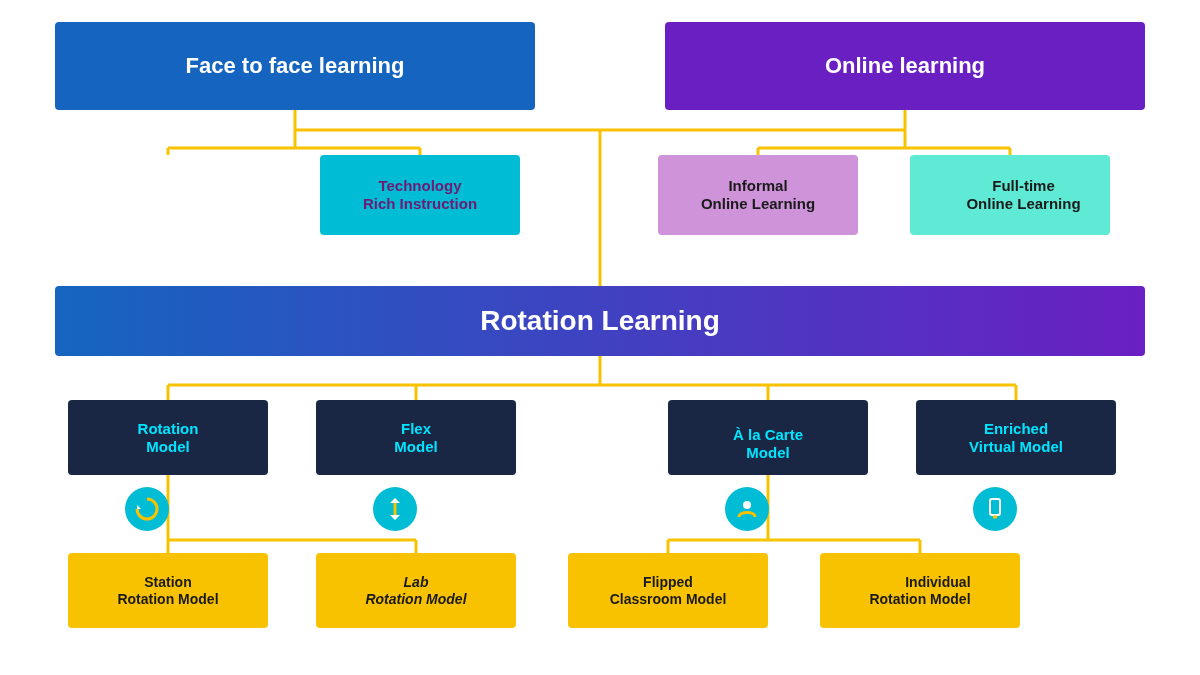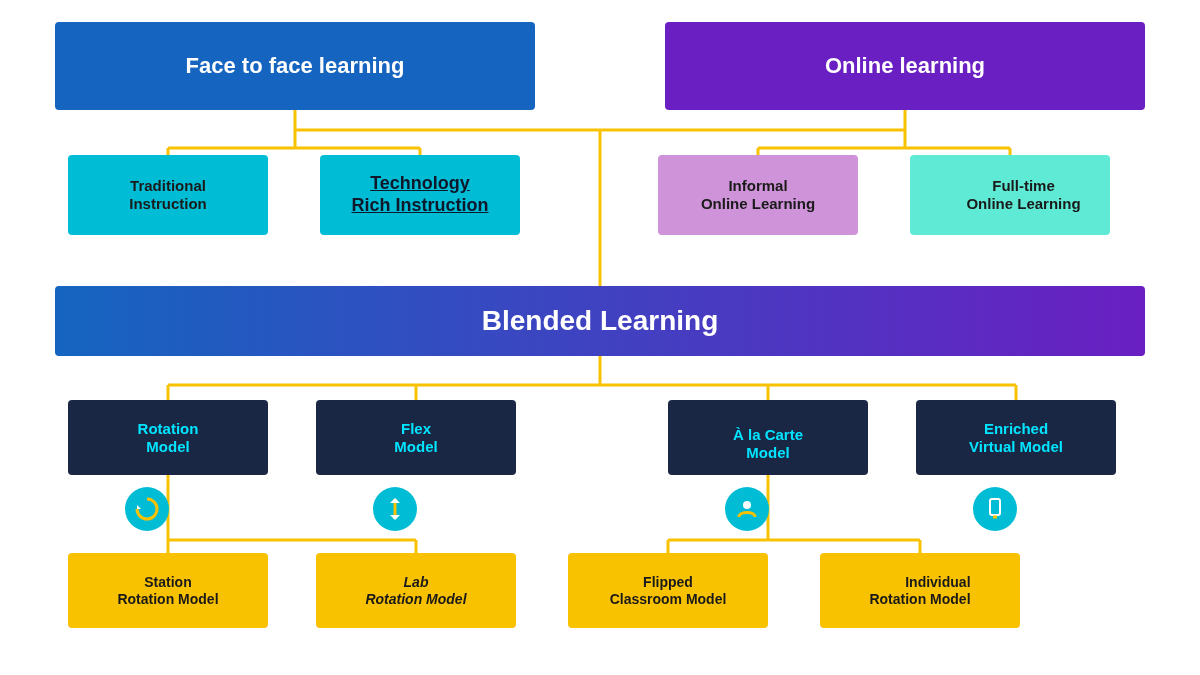--- a/index.html
+++ b/index.html
@@ -60,24 +60,24 @@
     .traditional {
       background: #00BCD4;
       color: #1a1a1a;
       font-size: 15px;
       left: 68px; top: 155px;
       width: 200px; height: 80px;
     }
 
     .tech-rich {
       background: #00BCD4;
-      color: #0f172a;
-      font-size: 18px;
+      color: #701a75;
+      font-size: 15px;
       left: 320px; top: 155px;
-      width: 200px; height: 80px; text-decoration: underline;
+      width: 200px; height: 80px;
     }
 
     
     .informal-online {
       background: #CE93D8;
       color: #1a1a1a;
       font-size: 15px;
       left: 658px; top: 155px;
       width: 200px; height: 80px;
     }
@@ -236,42 +236,38 @@
   </svg>
 
   <div class="node face-to-face">
     <span>Face to face learning</span>
   </div>
 
   <div class="node online-learning">
     <span>Online learning</span>
   </div>
 
-  <div class="node traditional">
-    <span style="white-space:pre-line;">Traditional
-Instruction</span>
-  </div>
 
   <div class="node tech-rich">
     <span style="white-space:pre-line;">Technology
 Rich Instruction</span>
   </div>
 
   <div class="node informal-online">
     <span style="white-space:pre-line;">Informal
 Online Learning</span>
   </div>
 
   <div class="node fulltime-online">
     <span style="white-space:pre-line;">Full-time
 Online Learning</span>
   </div>
 
   <div class="node blended">
-    <span>Blended Learning</span>
+    <span>Rotation Learning</span>
   </div>
 
   <div class="node rotation">
     <span style="white-space:pre-line;">Rotation
 Model</span>
   </div>
 
   <div class="node flex">
     <span style="white-space:pre-line;">Flex
 Model</span>

